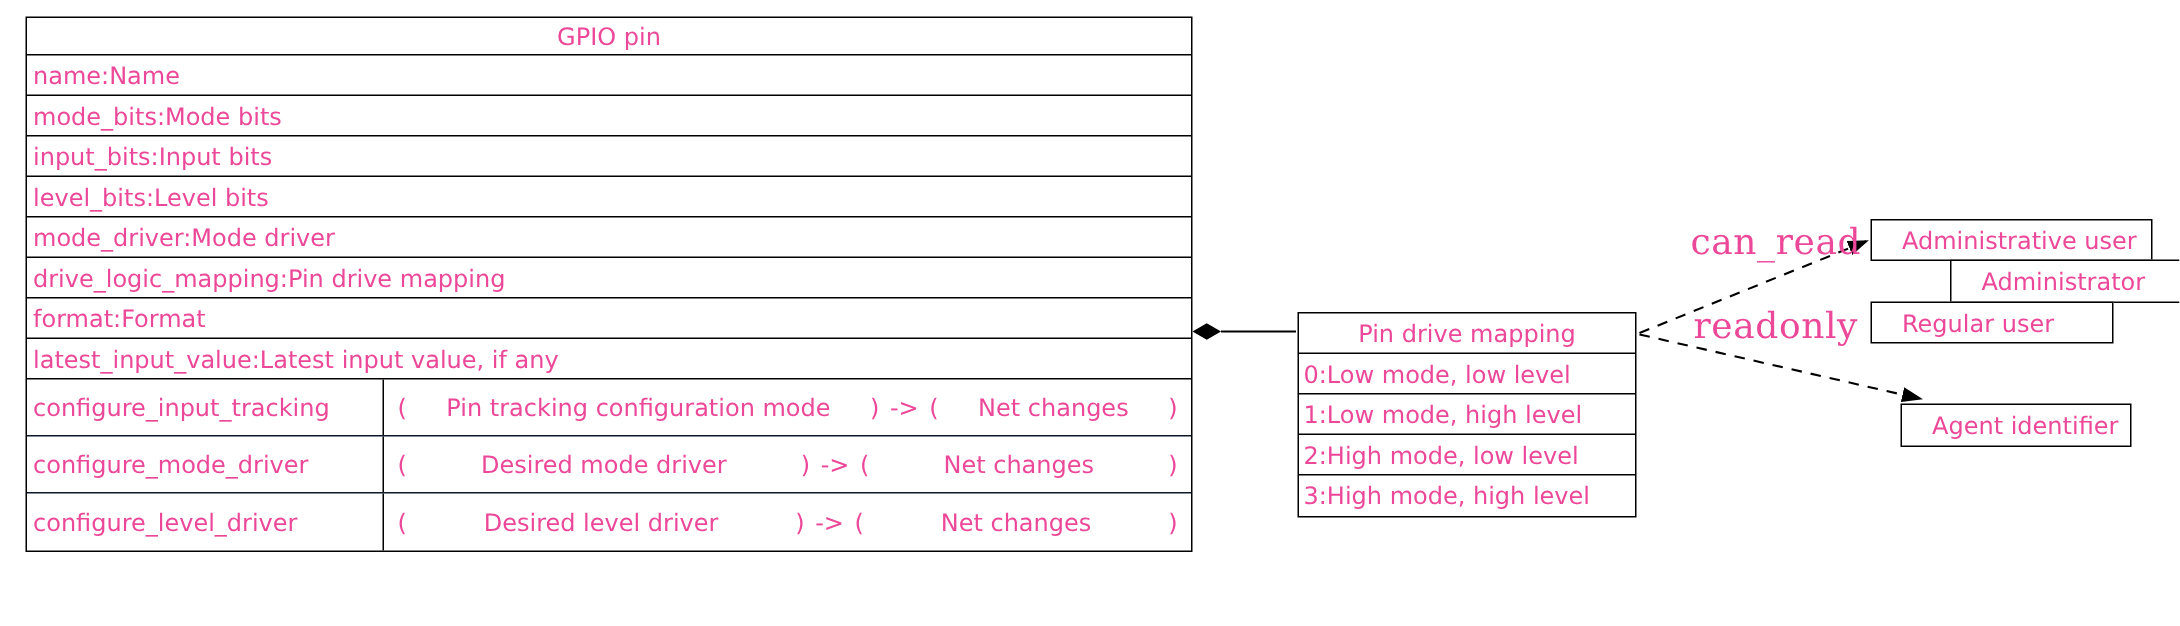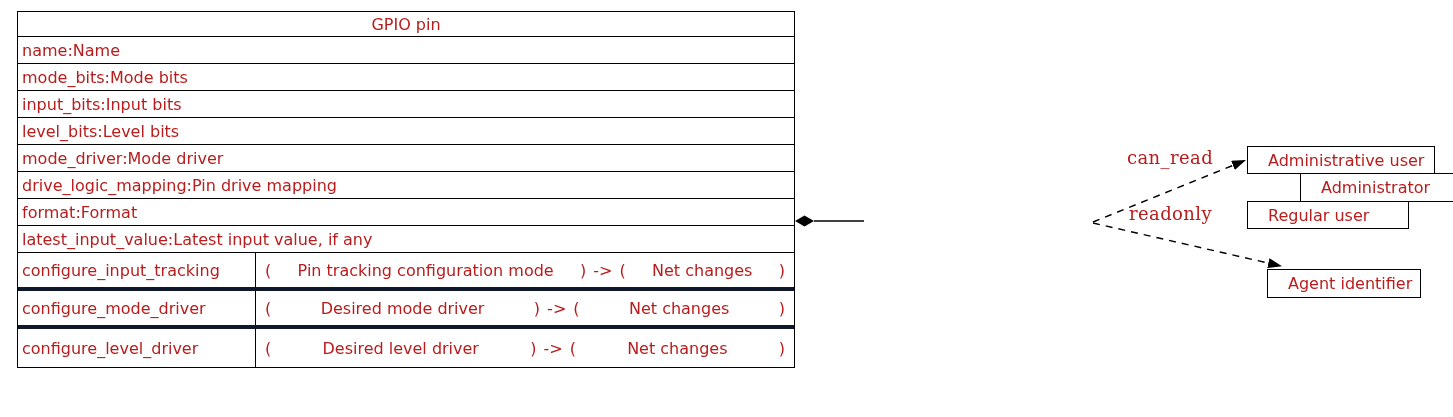--- a/index.html
+++ b/index.html
@@ -1,46 +1,46 @@
 <!DOCTYPE html>
 <html><head>
 <meta charset="utf-8">
 <style>
   html,body{margin:0;padding:0;background:#ffffff;}
   #canvas{
     position:relative;width:1453px;height:368px;background:#ffffff;
-    font-family:"DejaVu Sans",sans-serif;font-size:16px;color:#b91c1c;
+    font-family:"DejaVu Sans",sans-serif;font-size:16px;color:#ec4899;
     overflow:hidden;
   }
   *{box-sizing:border-box;}
   .node{position:absolute;background:#ffffff;border:1px solid #000;}
   
   .gpio{left:17px;top:11px;width:778px;}
   .gpio-title{height:25px;line-height:25px;text-align:center;border-bottom:1px solid #000;white-space:nowrap;}
   .attr-row{height:27px;line-height:27px;padding-left:4px;border-bottom:1px solid #000;white-space:nowrap;overflow:hidden;}
-  .method-row{display:flex;height:38px;border-bottom:4px solid #0f172a;align-items:stretch;}
+  .method-row{display:flex;height:38px;border-bottom:1px solid #0f172a;align-items:stretch;}
   .method-row:last-child{border-bottom:none;}
   .method-name{width:238px;flex:0 0 238px;border-right:1px solid #000;display:flex;align-items:center;padding-left:4px;white-space:nowrap;}
   .method-sig{flex:1;display:flex;align-items:center;padding:0 7px;white-space:nowrap;}
   .sig-field{flex:1 1 auto;text-align:center;overflow:hidden;}
   .sig-paren{flex:0 0 auto;padding:0 2px;}
   .sig-arrow{flex:0 0 auto;padding:0 5px;}
   
   .pdm{left:865px;top:208px;width:226px;}
   .pdm-title{height:27px;line-height:27px;text-align:center;border-bottom:1px solid #000;white-space:nowrap;}
   .pdm-row{height:27px;line-height:27px;padding-left:3px;border-bottom:1px solid #000;white-space:nowrap;}
   .pdm-row:last-child{border-bottom:none;}
   
   .simple{padding-left:20px;white-space:nowrap;display:flex;align-items:center;}
   .b-admin-user{left:1247px;top:146px;width:188px;height:28px;}
   .b-administrator{left:1300px;top:173px;width:162px;height:29px;}
   .b-regular-user{left:1247px;top:201px;width:162px;height:28px;}
   .b-agent{left:1267px;top:269px;width:154px;height:29px;}
   
-  .edge-label{position:absolute;font-family:"DejaVu Serif",serif;font-size:18px;white-space:nowrap;letter-spacing:.4px;}
+  .edge-label{position:absolute;font-family:"DejaVu Serif",serif;font-size:24px;white-space:nowrap;letter-spacing:.4px;}
   .lbl-can-read{left:1127px;top:147px;}
   .lbl-readonly{left:1129px;top:203px;}
   
   .edges{position:absolute;left:0;top:0;width:1453px;height:417px;pointer-events:none;}
 </style>
 </head>
 <body>
 
 <div id="canvas">
 
@@ -104,20 +104,27 @@
         <span class="sig-field">Desired level driver</span>
         <span class="sig-paren">)</span>
         <span class="sig-arrow">-&gt;</span>
         <span class="sig-paren">(</span>
         <span class="sig-field">Net changes</span>
         <span class="sig-paren">)</span>
       </div>
     </div>
   </div>
 
+  <div class="node pdm">
+    <div class="pdm-title">Pin drive mapping</div>
+    <div class="pdm-row">0:Low mode, low level</div>
+    <div class="pdm-row">1:Low mode, high level</div>
+    <div class="pdm-row">2:High mode, low level</div>
+    <div class="pdm-row">3:High mode, high level</div>
+  </div>
 
   <div class="node simple b-admin-user">Administrative user</div>
   <div class="node simple b-administrator">Administrator</div>
   <div class="node simple b-regular-user">Regular user</div>
 
   <div class="node simple b-agent">Agent identifier</div>
 
   <div class="edge-label lbl-can-read">can_read</div>
   <div class="edge-label lbl-readonly">readonly</div>
 

